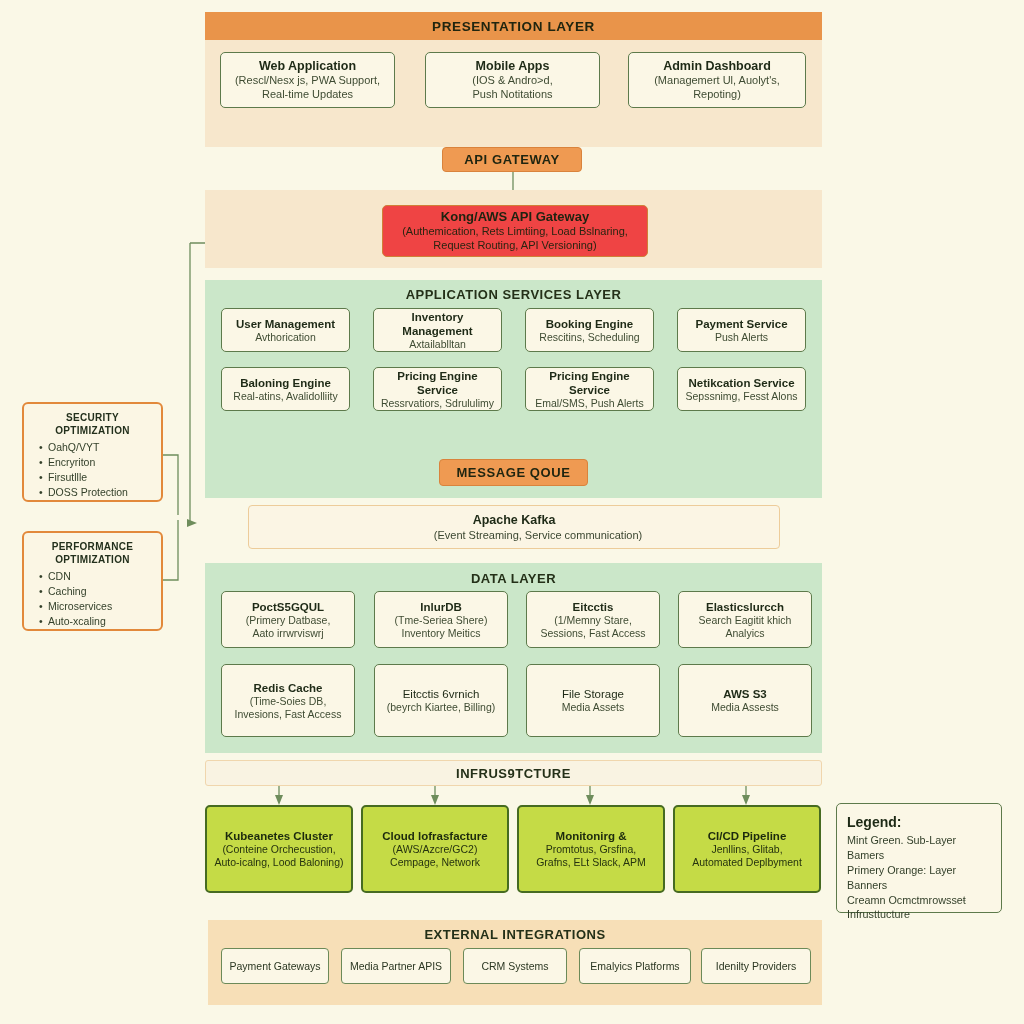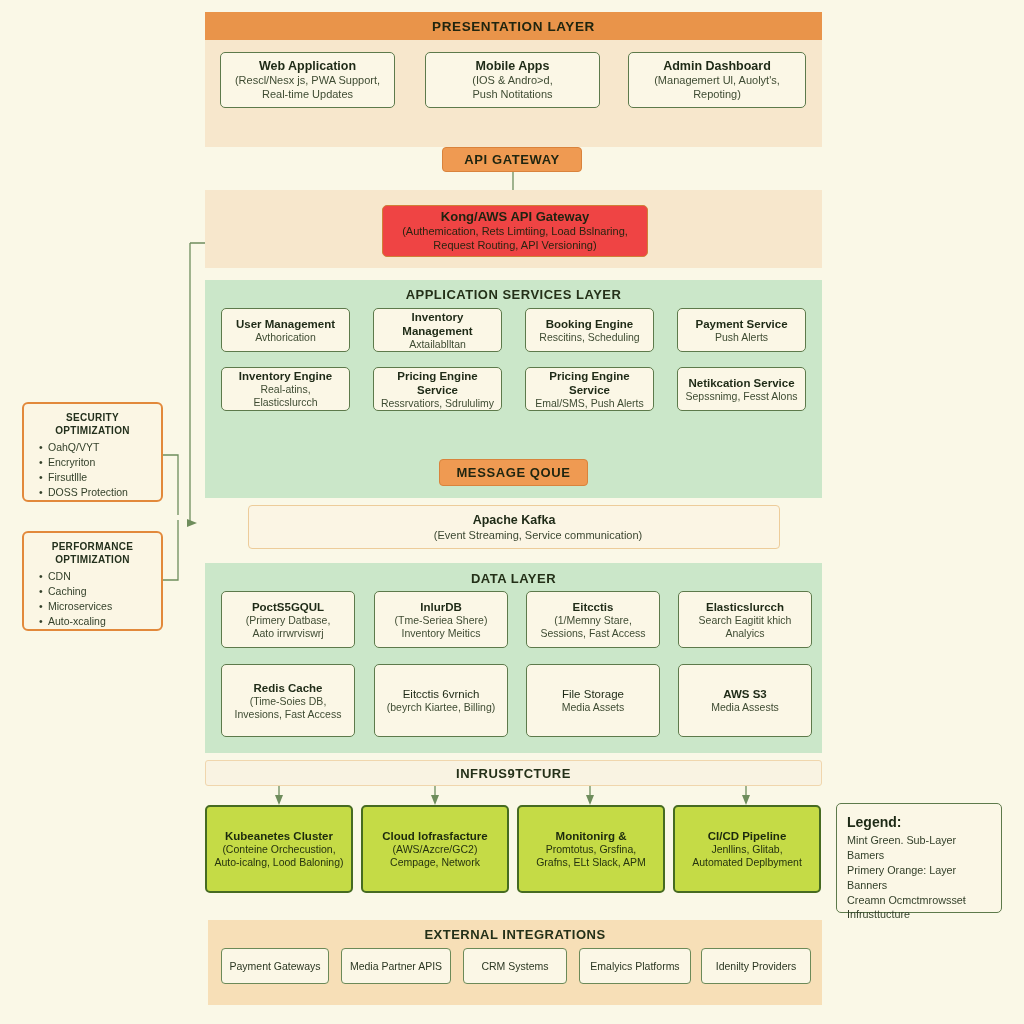--- a/index.html
+++ b/index.html
@@ -220,22 +220,22 @@
   <div class="abs card" style="left:525px;top:308px;width:129px;height:44px;">
     <div class="t">Booking Engine</div>
     <div class="s">Rescitins, Scheduling</div>
   </div>
   <div class="abs card" style="left:677px;top:308px;width:129px;height:44px;">
     <div class="t">Payment Service</div>
     <div class="s">Push Alerts</div>
   </div>
 
   <div class="abs card" style="left:221px;top:367px;width:129px;height:44px;">
-    <div class="t">Inventory Engine</div>
-    <div class="s">Real-atins, Elasticslurcch</div>
+    <div class="t">Baloning Engine</div>
+    <div class="s">Real-atins, Avalidolliity</div>
   </div>
   <div class="abs card" style="left:373px;top:367px;width:129px;height:44px;">
     <div class="t">Pricing Engine Service</div>
     <div class="s">Ressrvatiors, Sdrululimy</div>
   </div>
   <div class="abs card" style="left:525px;top:367px;width:129px;height:44px;">
     <div class="t">Pricing Engine Service</div>
     <div class="s">Emal/SMS, Push Alerts</div>
   </div>
   <div class="abs card" style="left:677px;top:367px;width:129px;height:44px;">

